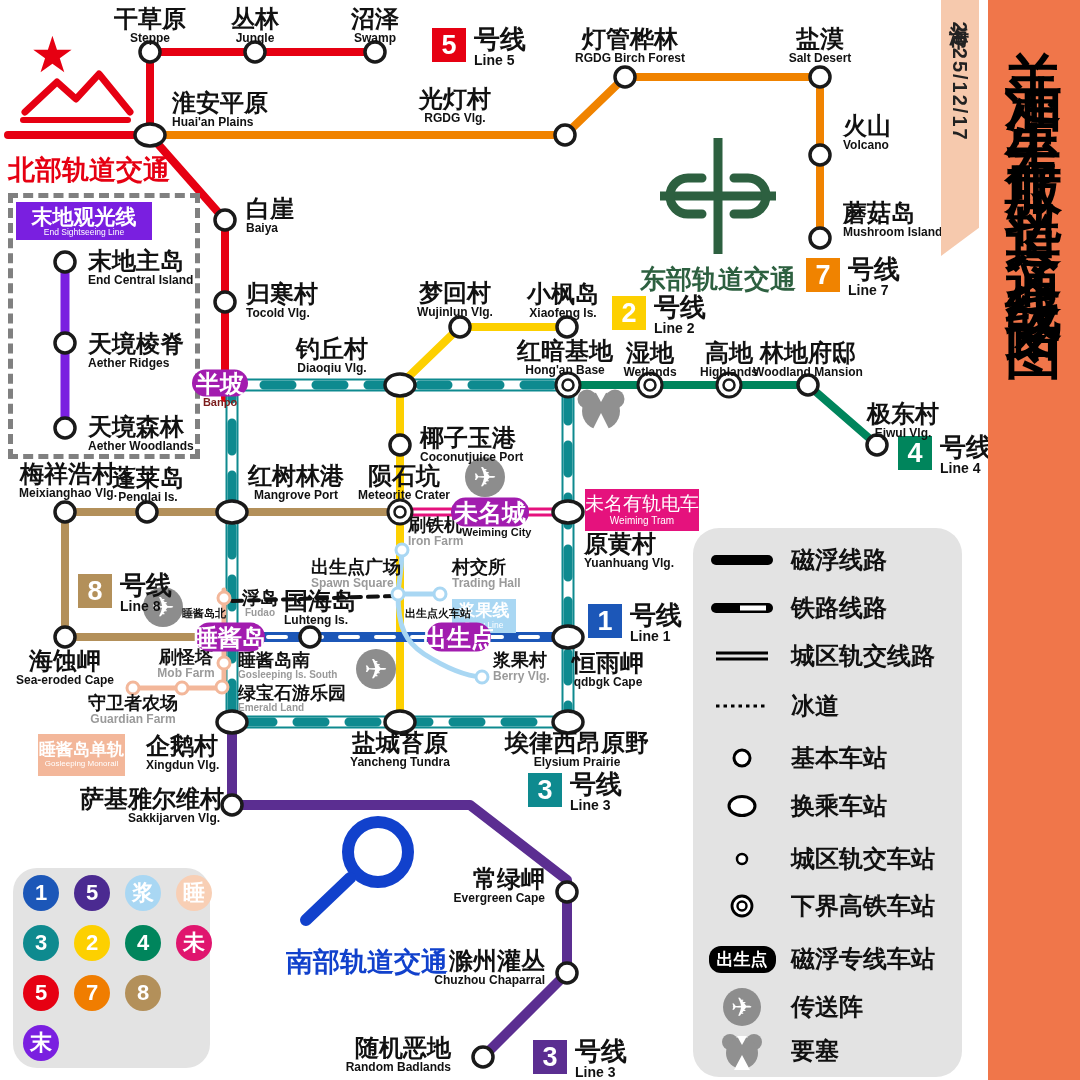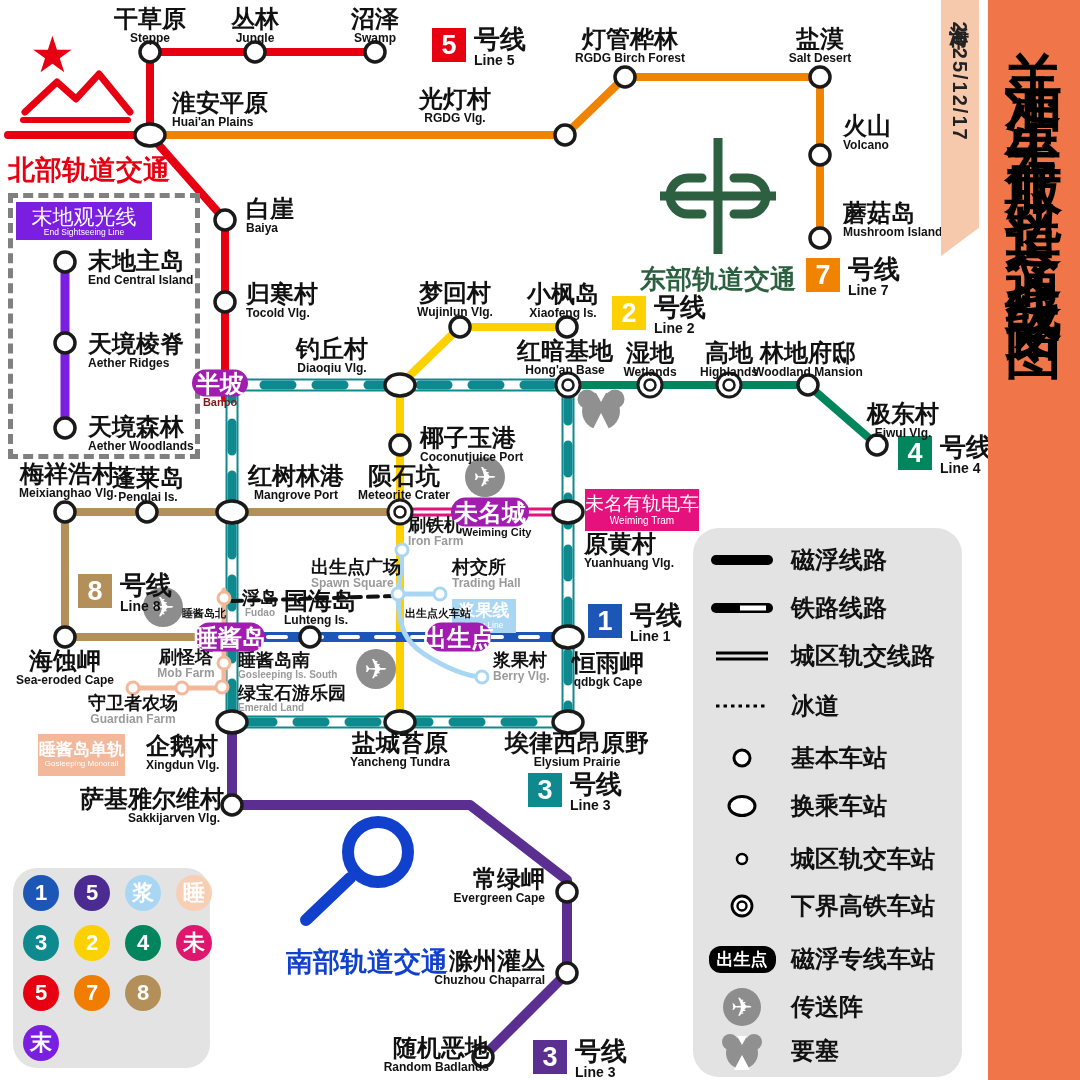--- a/index.html
+++ b/index.html
@@ -226,21 +226,21 @@
   <div>海市 2025/12/17</div>
 </div>
 
 <div id="star">★</div>
 <div class="region" style="left:8px;top:152px;color:#e60012;font-size:27px;">北部轨道交通</div>
 <div class="region" style="left:640px;top:262px;color:#2d6040;font-size:26px;">东部轨道交通</div>
 <div class="region" style="left:286px;top:944px;color:#1141cc;font-size:27px;">南部轨道交通</div>
 
 <div class="hl" id="endbox"></div>
 <div class="colbadge" style="left:16px;top:202px;width:136px;height:38px;background:#7a1fe0;">
-  <div style="font-size:21px;font-weight:normal;">末地观光线</div>
+  <div style="font-size:21px;font-weight:bold;">末地观光线</div>
   <div style="font-size:8.5px;">End Sightseeing Line</div>
 </div>
 
 <div class="badgesq" style="left:432px;top:28px;background:#e60012;">5</div>
 <div class="badgetxt" style="left:474px;top:26px;">
   <div class="zh">号线</div>
     <div class="en">Line 5</div>
   </div>
 
 <div class="badgesq" style="left:806px;top:258px;background:#f08300;">7</div>
@@ -476,21 +476,21 @@
     <div class="en">Elysium Prairie</div>
   </div>
 <div class="lbl r" style="left:545px;top:866px;">
     <div class="zh">常绿岬</div>
     <div class="en">Evergreen Cape</div>
   </div>
 <div class="lbl r" style="left:545px;top:948px;">
     <div class="zh">滁州灌丛</div>
     <div class="en">Chuzhou Chaparral</div>
   </div>
-<div class="lbl r" style="left:489px;top:1035px;">
+<div class="lbl r" style="left:451px;top:1035px;">
     <div class="zh">随机恶地</div>
     <div class="en">Random Badlands</div>
   </div>
 <div class="lbl" style="left:88px;top:248px;">
     <div class="zh">末地主岛</div>
     <div class="en">End Central Island</div>
   </div>
 <div class="lbl" style="left:88px;top:331px;">
     <div class="zh">天境棱脊</div>
     <div class="en">Aether Ridges</div>

